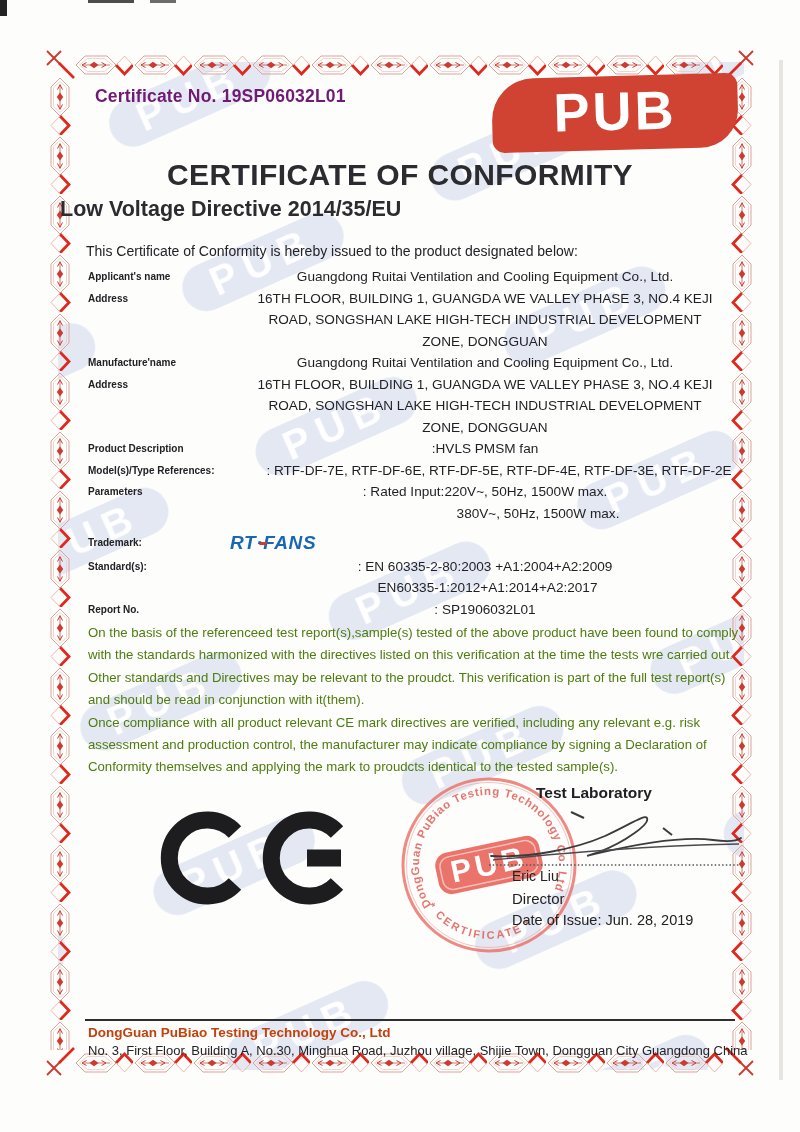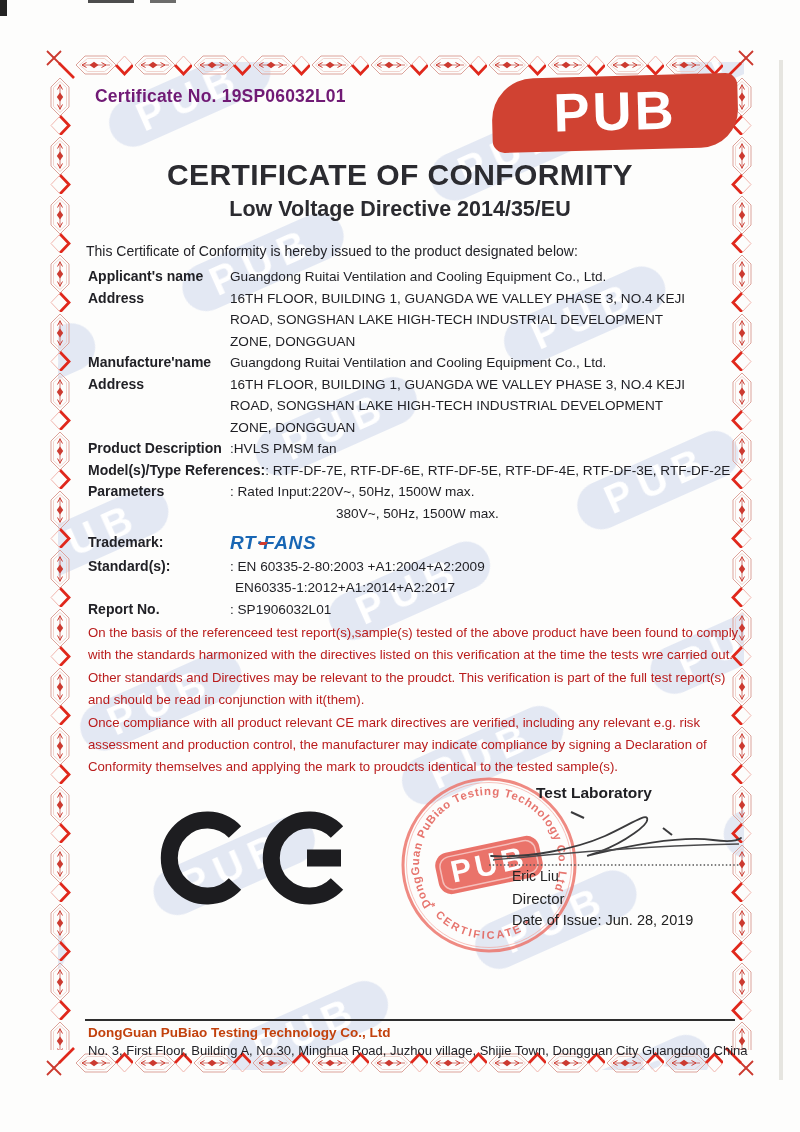--- a/index.html
+++ b/index.html
@@ -31,35 +31,35 @@
   
   .content{position:absolute;inset:0;z-index:3;}
   .cert-no{left:95px;top:86px;font-size:17.5px;font-weight:bold;color:#701a75;letter-spacing:.2px;}
   .pub-logo{
     left:492px;top:76px;width:246px;height:74px;background:#d04232;
     border-radius:42px 12px 38px 12px;display:flex;align-items:center;justify-content:center;
     transform:rotate(-1.5deg);
   }
   .pub-logo span{color:#ffffff;font-size:54px;font-weight:bold;letter-spacing:3px;line-height:1;padding-bottom:4px;}
   .title{left:60px;right:60px;top:158px;text-align:center;font-size:30px;font-weight:bold;color:#2b2b30;letter-spacing:.4px;}
-  .subtitle{left:60px;right:60px;top:197px;text-align:center;font-size:21.5px;font-weight:bold;color:#2b2b30;}
+  .subtitle{left:60px;right:60px;top:197px;text-align:left;font-size:21.5px;font-weight:bold;color:#2b2b30;}
   .intro{left:86px;top:243px;font-size:14px;color:#222227;}
   .details{left:88px;top:266px;width:652px;}
   .drow{display:flex;align-items:flex-start;}
-  .dlabel{flex:0 0 142px;font-weight:bold;font-size:14px;line-height:21.5px;white-space:nowrap;color:#212126;}
+  .dlabel{flex:0 0 142px;font-weight:bold;font-size:10px;line-height:21.5px;white-space:nowrap;color:#212126;}
   .drow.wide .dlabel{flex-basis:170px;}
   .dvalue{flex:1;font-size:13.6px;line-height:21.5px;color:#1f1f24;}
-  .dline{display:block;white-space:nowrap;}
+  .dline{display:block;white-space:nowrap;text-align:center;}
   .indent-a{padding-left:106px;}
   .indent-b{padding-left:5px;}
   .tmrow{margin-top:8px;}
   .tm{font-size:19px;font-weight:bold;font-style:italic;color:#1866b4;letter-spacing:.6px;line-height:22px;}
   .tm-f{position:relative;}
   .tm-f::before{content:"";position:absolute;left:-3px;top:46%;width:7px;height:2.5px;background:#d23b2c;transform:skewX(-30deg);}
-  .paras{left:88px;top:622px;width:654px;font-size:13.2px;line-height:22.4px;color:#b91c1c;}
+  .paras{left:88px;top:622px;width:654px;font-size:13.2px;line-height:22.4px;color:#4d7c0f;}
   .paras p{margin:0;}
   .lab-heading{left:536px;top:784px;font-size:15.5px;font-weight:bold;color:#202024;z-index:6;}
   .ce-svg{left:157px;top:806px;z-index:3;}
   .stamp-svg{left:394px;top:770px;z-index:4;opacity:.82;}
   .sig-svg{left:487px;top:794px;z-index:5;}
   .signer-name{left:512px;top:868px;font-size:14px;color:#222;z-index:6;}
   .signer-title{left:512px;top:890px;font-size:15px;color:#222;z-index:6;}
   .date-line{left:512px;top:912px;font-size:14.5px;color:#222;z-index:6;}
   .footer-rule{left:85px;top:1019px;width:650px;height:2px;background:#2e2e2e;}
   .footer-company{left:88px;top:1025px;font-size:13.5px;font-weight:bold;color:#c2410c;}

